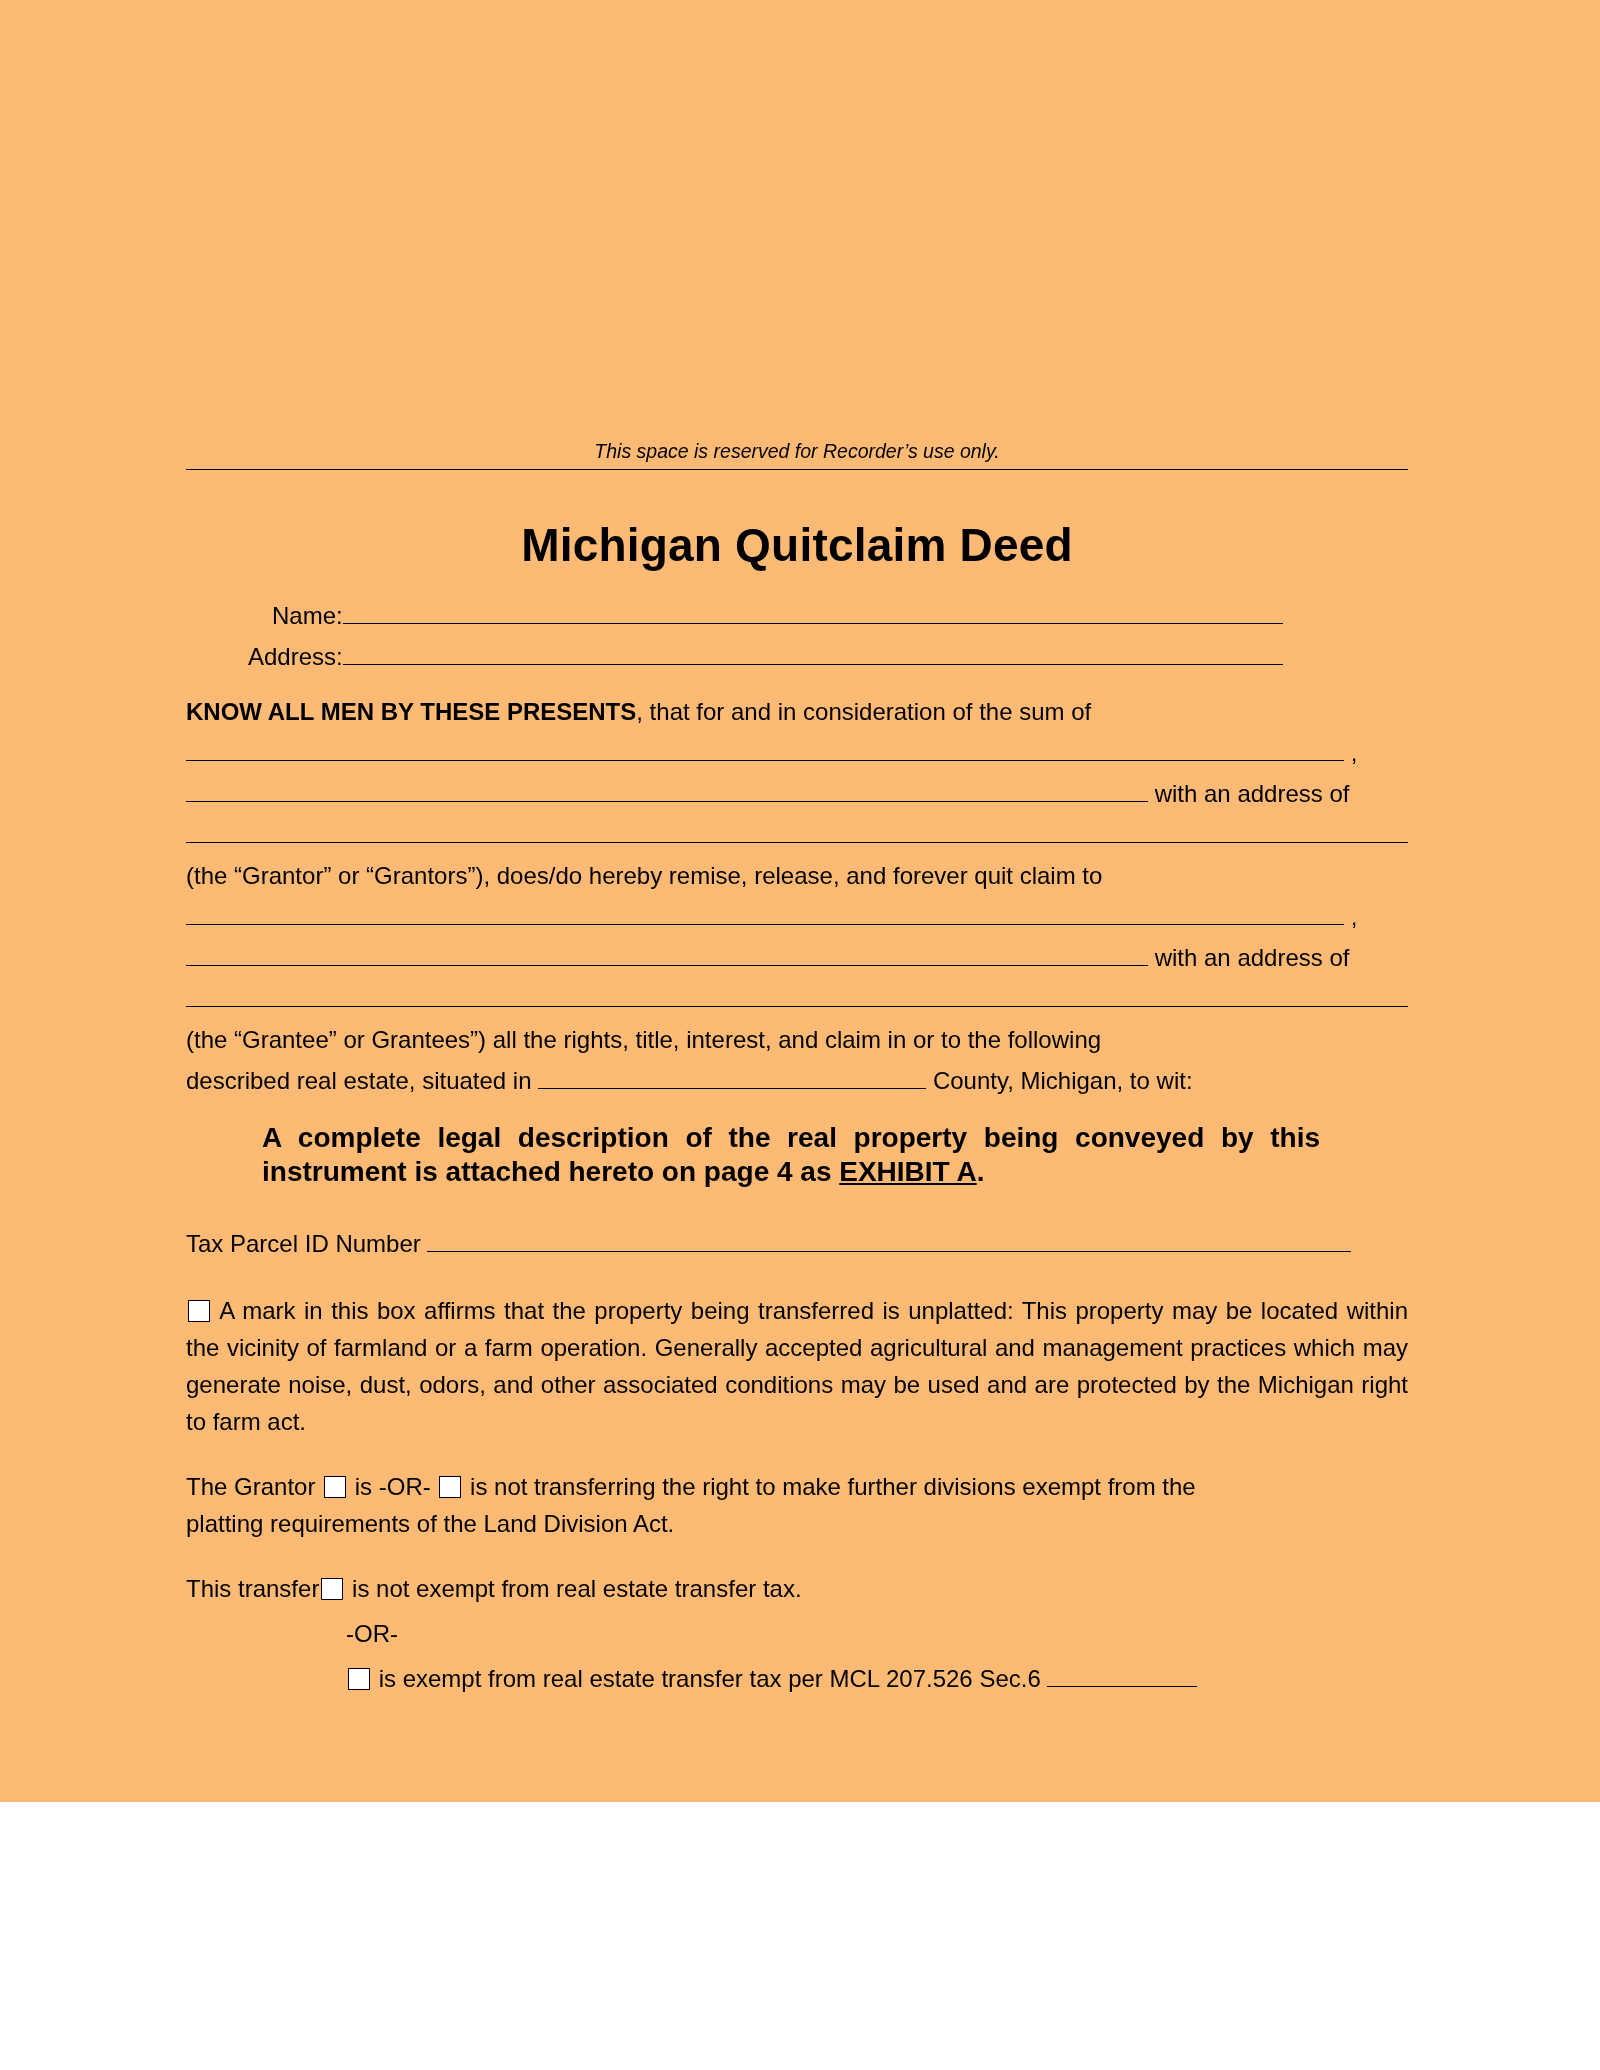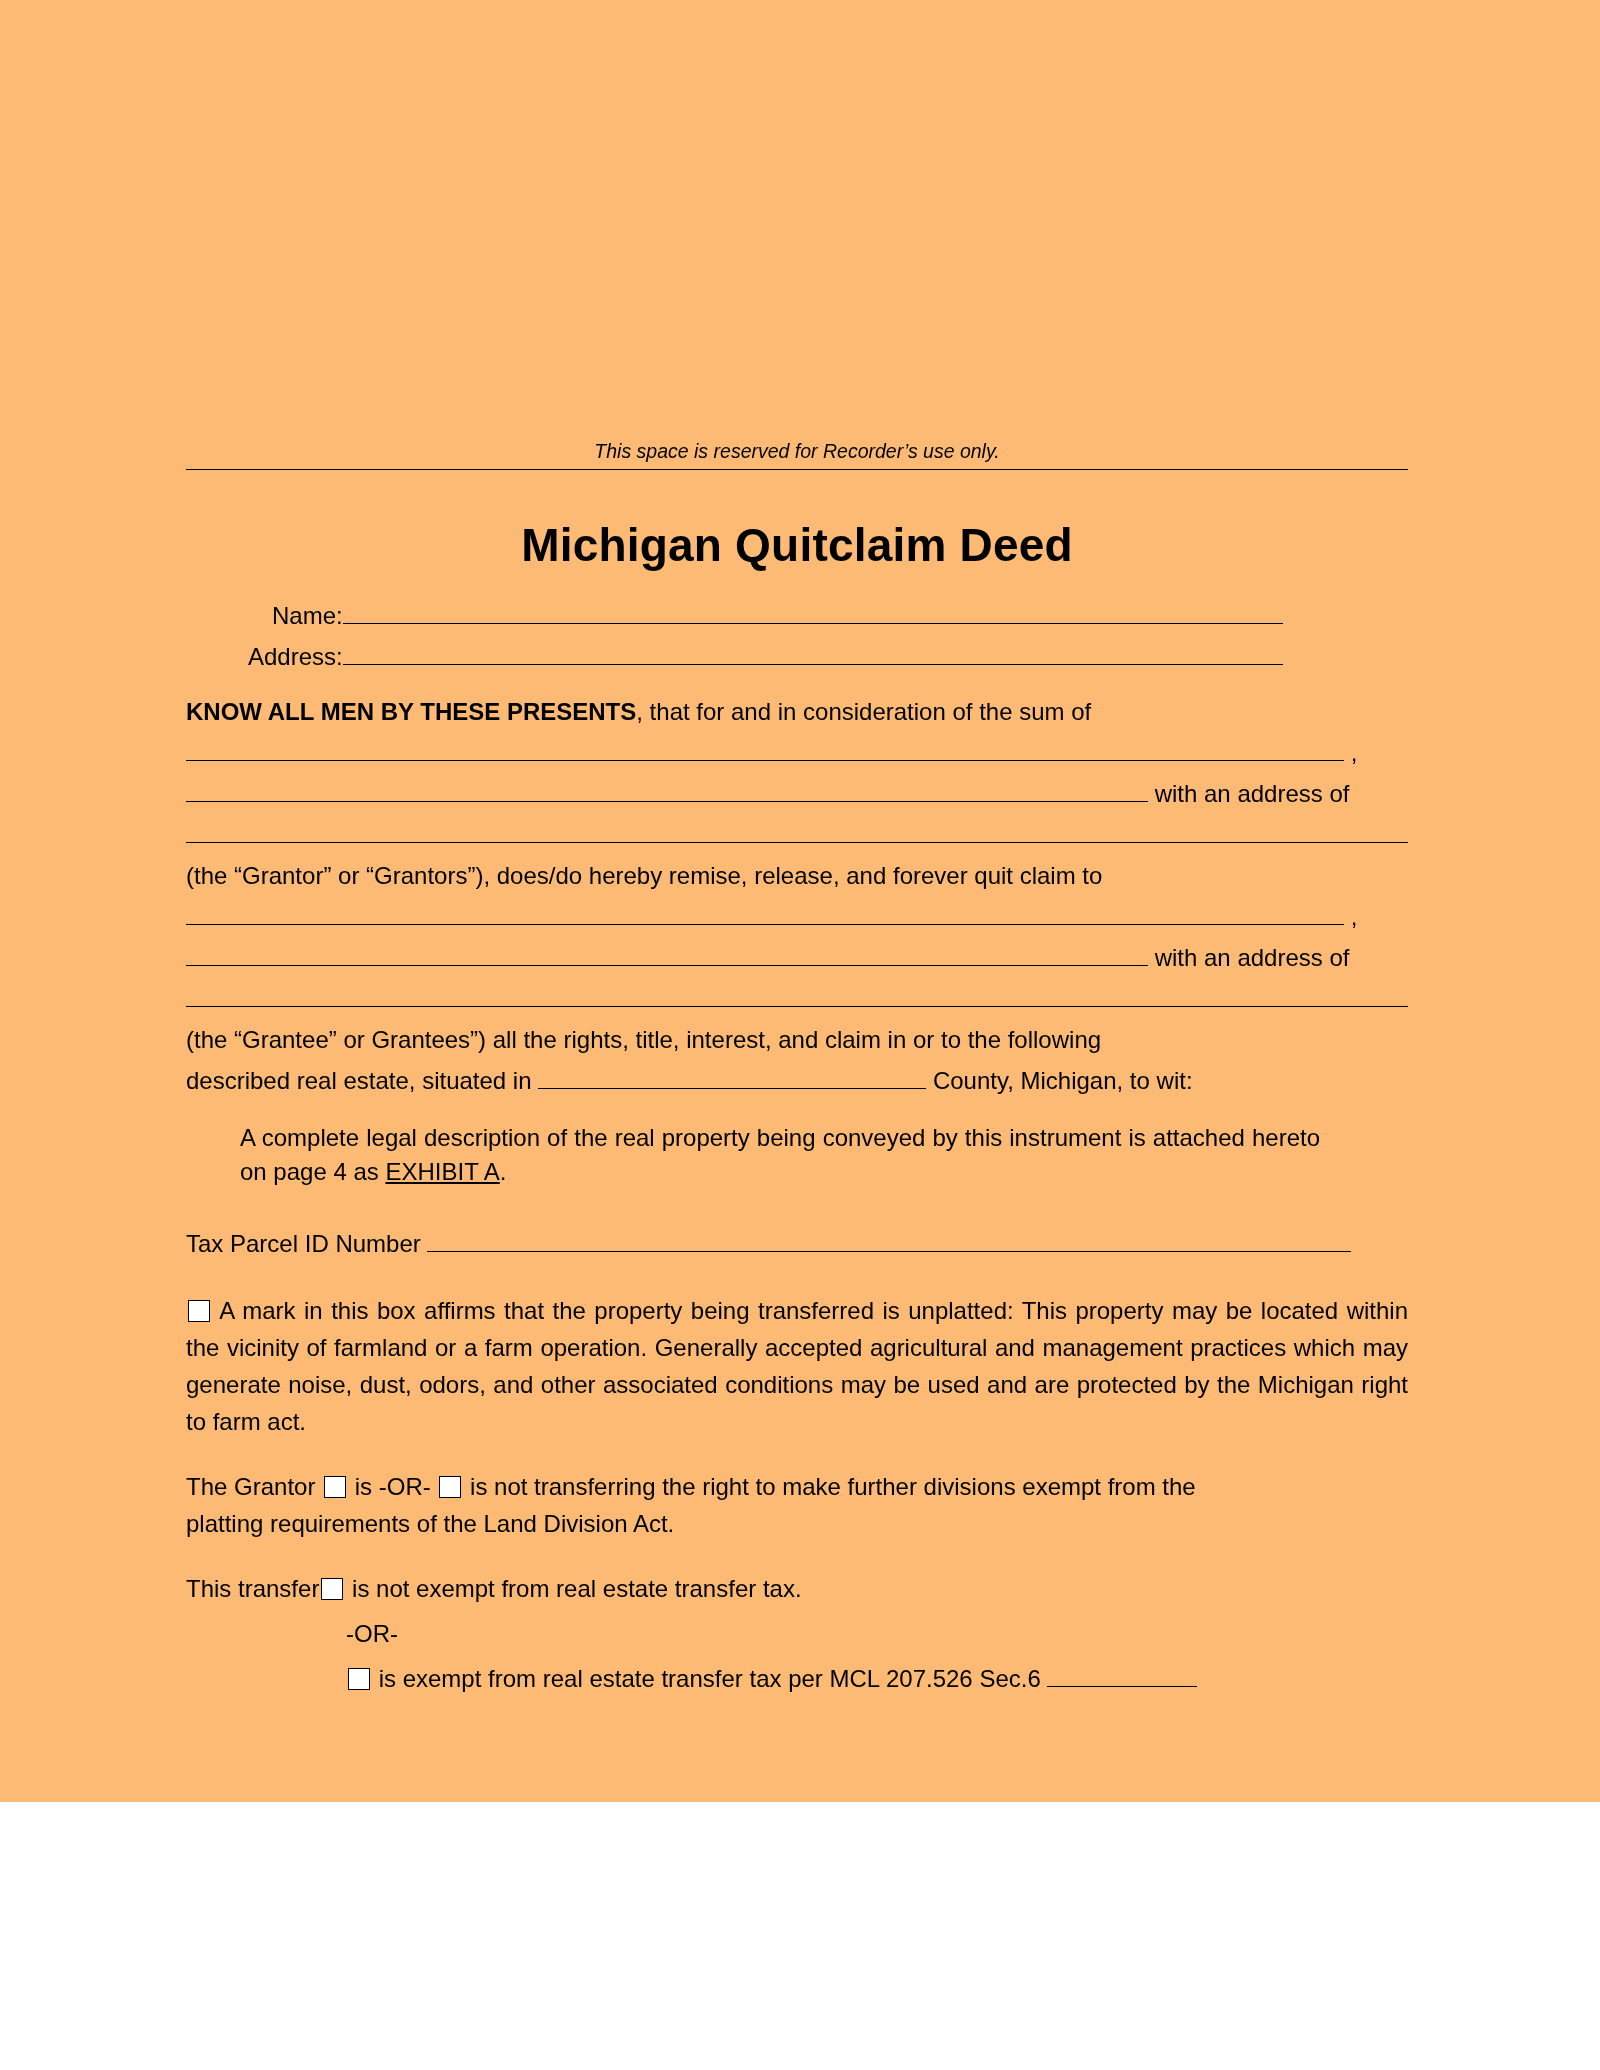--- a/index.html
+++ b/index.html
@@ -79,24 +79,24 @@
 
   b.bold { font-weight: bold; }
 
   .spacer-8 { height: 8px; }
   .spacer-14 { height: 14px; }
   .spacer-20 { height: 20px; }
   .spacer-28 { height: 28px; }
   .spacer-34 { height: 34px; }
 
   .exhibit {
-    margin-left: 54px;
+    margin-left: 76px;
     margin-right: 88px;
-    font-weight: normal;
-    font-size: 24px;
+    font-weight: bold;
+    font-size: 28px;
     line-height: 34px;
     text-align: justify;
   }
   .exhibit .u { text-decoration: underline; }
 
   .cbox {
     display: inline-block;
     width: 20px;
     height: 20px;
     border: 1.6px solid #000;

